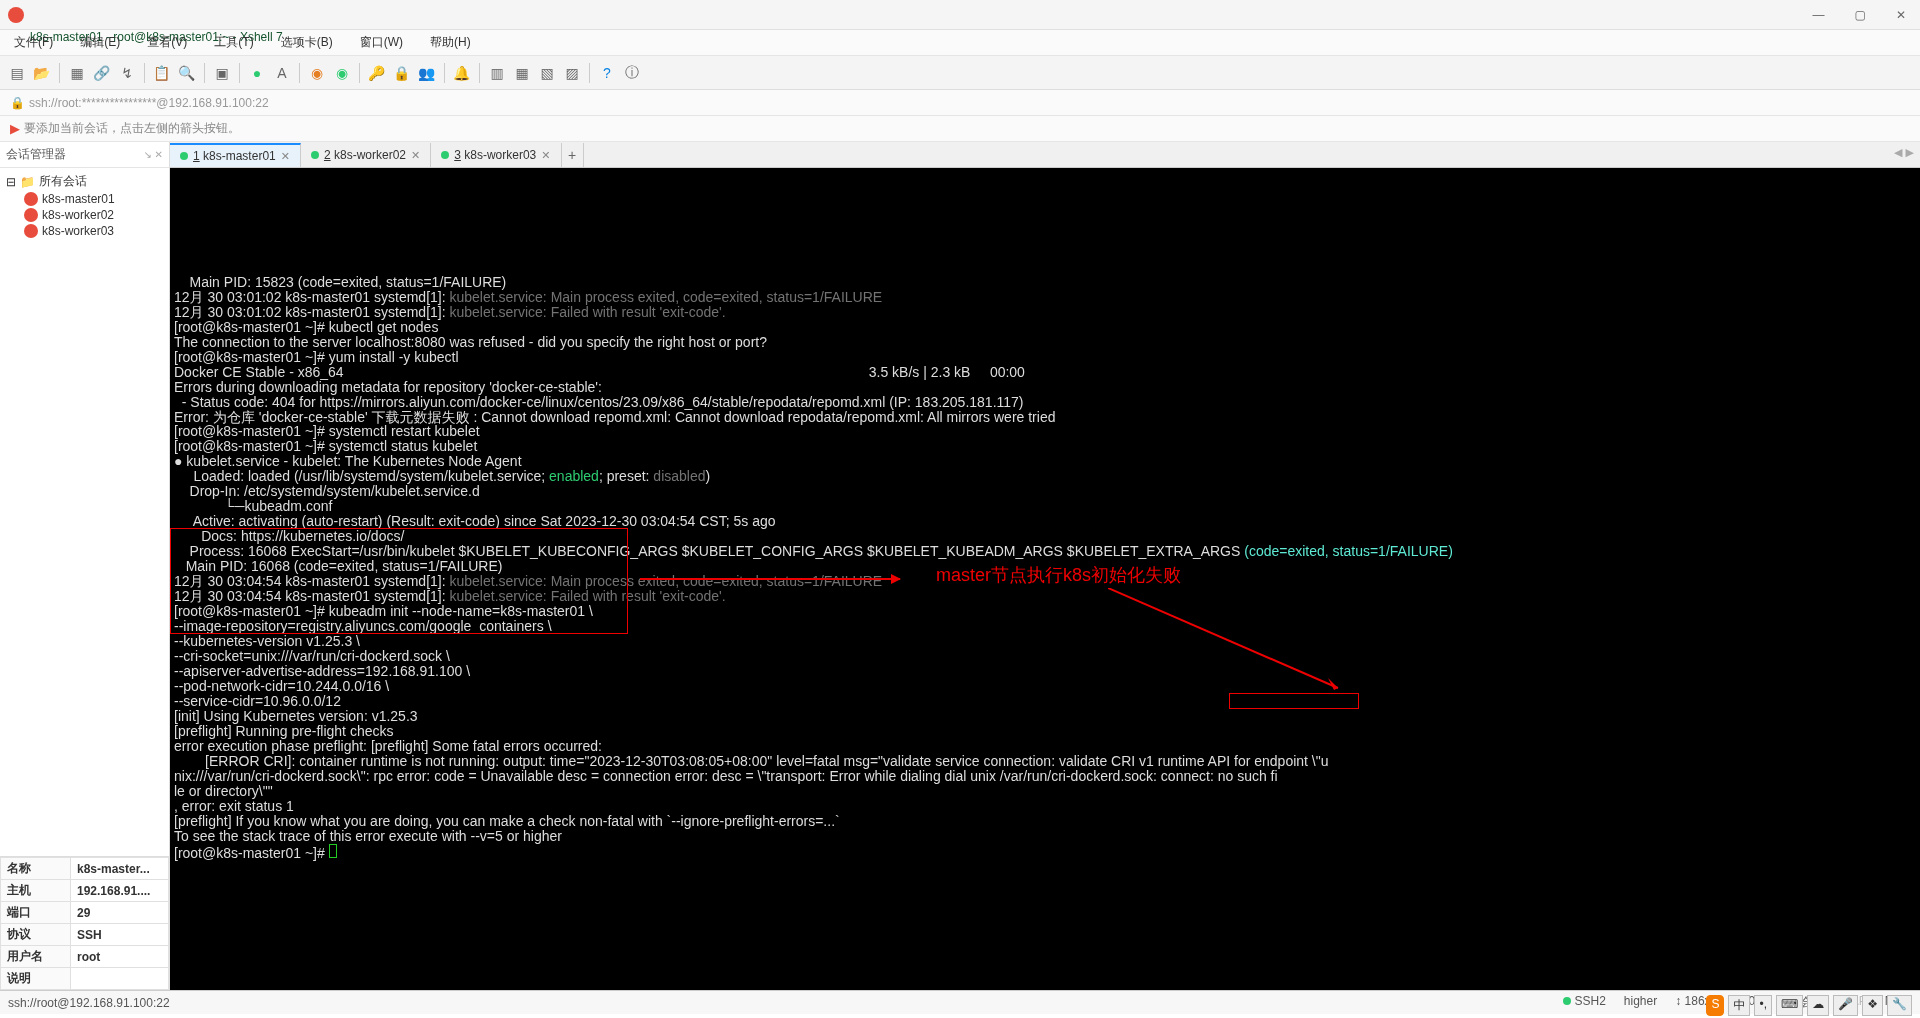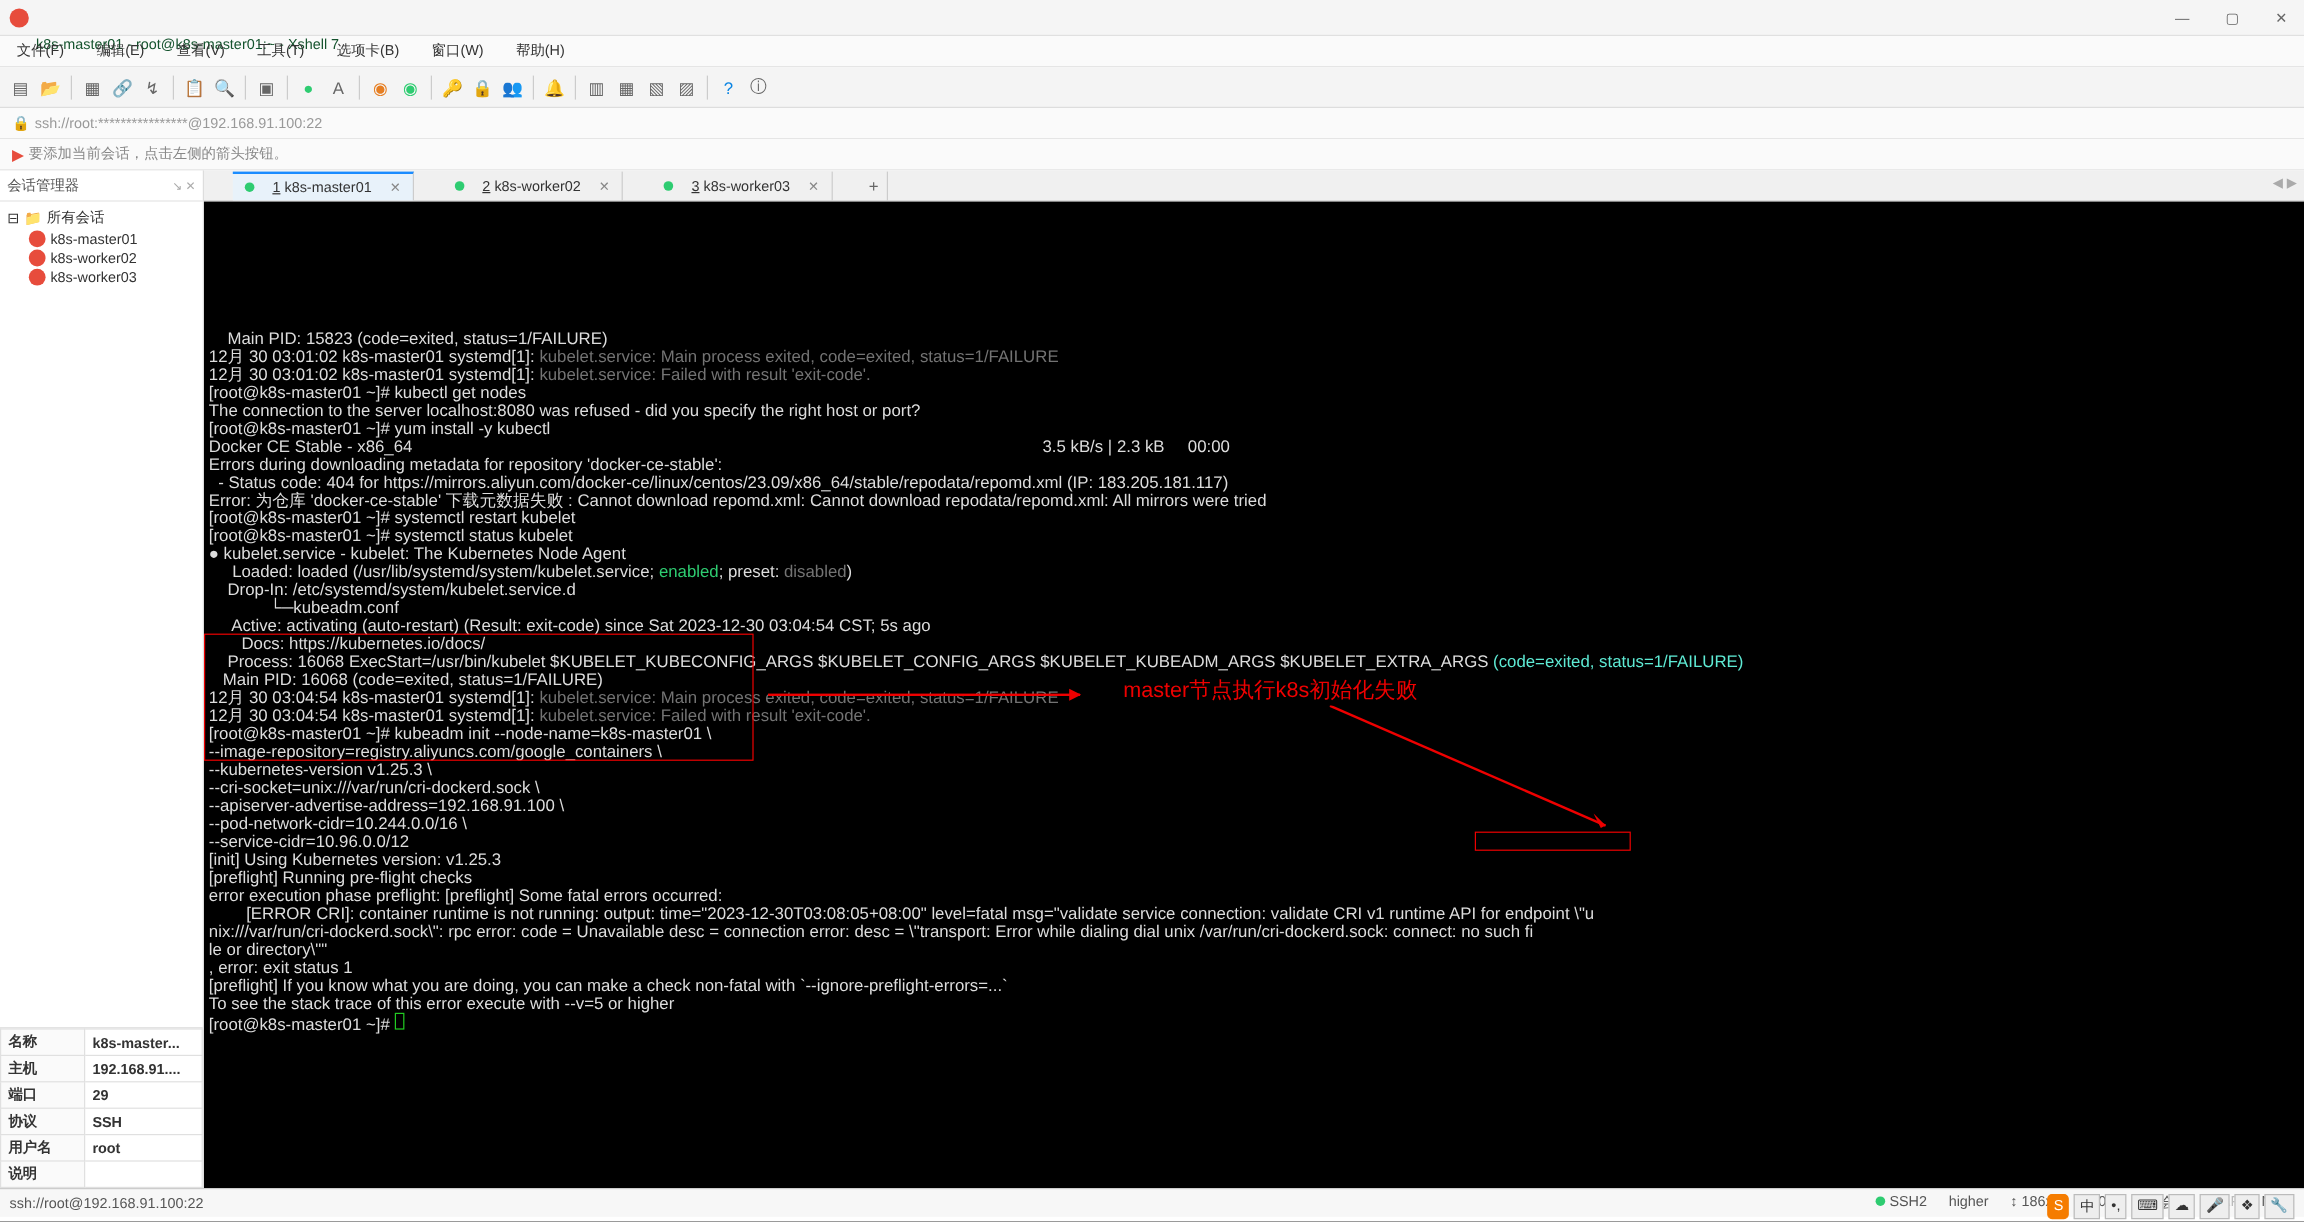--- a/index.html
+++ b/index.html
@@ -26,21 +26,21 @@
 .tree .folder { display:flex; align-items:center; gap:4px; padding:1px 0; }
 .tree .folder .fico { color:#e6b800; }
 .tree .sess { display:flex; align-items:center; gap:4px; padding:1px 0 1px 18px; }
 .tree .sess .sico { width:14px; height:14px; display:inline-block; background:#e74c3c; border-radius:50%; }
 .props { border-top:1px solid #ddd; }
 .props table { width:100%; border-collapse:collapse;font-weight:bold; }
 .props td { border:1px solid #e0e0e0; padding:2px 6px; }
 .props td:first-child { width:70px; background:#fafafa; }
 .main { flex:1; display:flex; flex-direction:column; position:relative; }
 .tabbar { height:26px; display:flex; align-items:flex-end; background:#f0f0f0; border-bottom:1px solid #ccc; }
-.tab { height:24px; display:flex; align-items:center; gap:15px; padding:0 10px; border-right:1px solid #ccc; cursor:pointer; position:relative;margin-left:24px; }
+.tab { height:24px; display:flex; align-items:center; gap:5px; padding:0 10px; border-right:1px solid #ccc; cursor:pointer; position:relative; }
 .tab.active { background:#e8f2fa; border-top:2px solid #1a8cff; }
 .tab .dot { width:8px; height:8px; border-radius:50%; background:#2ecc71; }
 .tab .underline { text-decoration:underline; }
 .tab .close { color:#888; font-size:11px; }
 .tab.add { width:22px; justify-content:center; font-size:14px; color:#666; }
 .navarrows { position:absolute; right:6px; top:4px; color:#aaa; font-size:11px; }
 .terminal { flex:1; background:#000; color:#ddd; font-family:Consolas,monospace; font-size:14px; line-height:1.07; padding:2px 4px; white-space:pre; overflow:hidden; position:relative; }
 .terminal .y { color:#737373; }
 .terminal .g { color:#2ecc71; }
 .terminal .r { color:#5eead4; }

